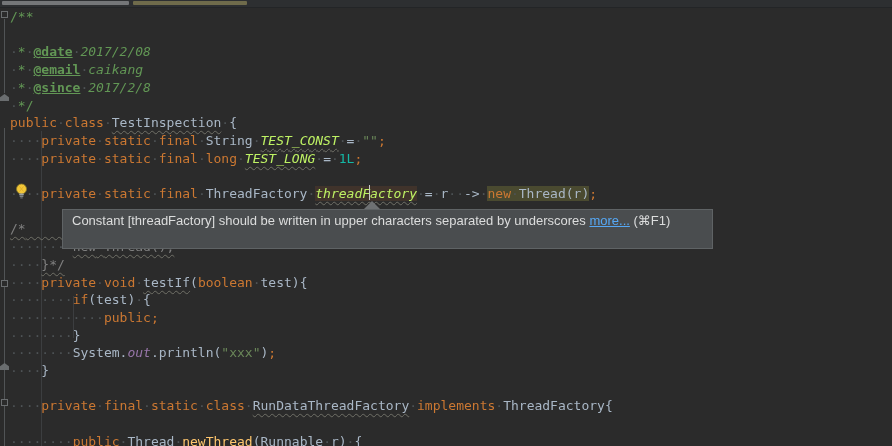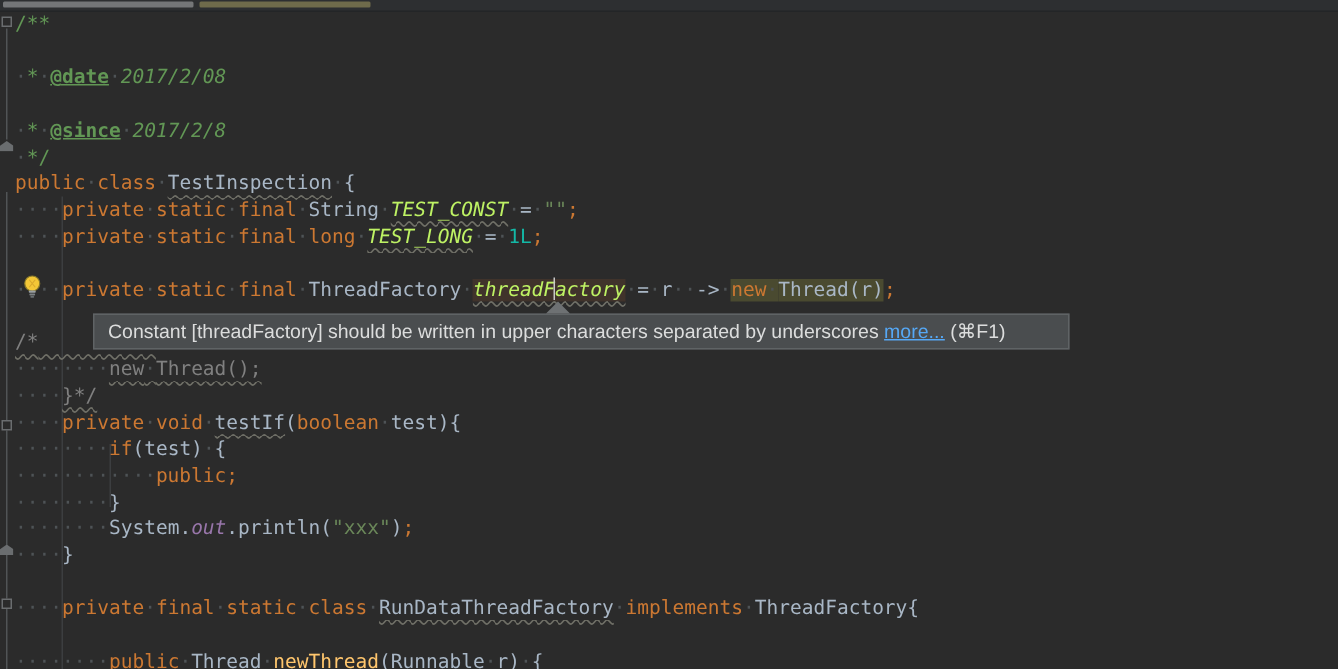--- a/index.html
+++ b/index.html
@@ -34,21 +34,21 @@
   
   .foldline{position:absolute;width:1px;background:#515456;}
   .fold-sq{position:absolute;width:7px;height:7px;border:1px solid #6a6d6f;background:#2b2b2b;box-sizing:border-box;}
   .fold-up{position:absolute;width:9px;height:7px;background:#6a6d6f;
            clip-path:polygon(50% 0,100% 45%,100% 100%,0 100%,0 45%);}
   
   #caret{position:absolute;left:369px;top:185px;width:1px;height:15px;background:#c8c8c8;}
   
   #bulb{position:absolute;left:14px;top:183px;width:15px;height:16px;}
   
-  #tooltip{position:absolute;left:62px;top:209px;width:651px;height:24px;box-sizing:border-box;
+  #tooltip{position:absolute;left:62px;top:209px;width:651px;height:40px;box-sizing:border-box;
            background:#4a4d4f;border:1px solid #5f6365;z-index:10;
            font-family:"Liberation Sans",sans-serif;font-size:13px;line-height:22px;color:#dcdddd;
            padding:0 9px;white-space:nowrap;overflow:hidden;}
   #tooltip a{color:#56a8f5;text-decoration:underline;cursor:pointer;}
   #tt-arrow{position:absolute;left:364px;top:201px;width:0;height:0;z-index:11;
             border-left:8px solid transparent;border-right:8px solid transparent;
             border-bottom:8px solid #6e7173;}
 </style>
 </head>
 <body>
@@ -67,20 +67,21 @@
   <div class="foldline" style="left:4px;top:128px;height:318px;"></div>
   <div class="fold-sq" style="left:1px;top:11px;"></div>
   <div class="fold-up" style="left:0px;top:94px;"></div>
   <div class="fold-sq" style="left:1px;top:280px;"></div>
   <div class="fold-up" style="left:0px;top:363px;"></div>
   <div class="fold-sq" style="left:1px;top:399px;"></div>
 
   <div id="code">
       <div class="line" style="top: 8px;"><span class="tok doc">/**</span></div>
       <div class="line" style="top: 43.4px;"><span class="tok doc"><span class="ws">·</span>*<span class="ws">·</span></span><span class="tok doctag">@date</span><span class="tok docval"><span class="ws">·</span>2017/2/08</span></div>
+      <div class="line" style="top: 61.1px;"><span class="tok doc"><span class="ws">·</span>*<span class="ws">·</span></span><span class="tok doctag">@email</span><span class="tok docval"><span class="ws">·</span>caikang</span></div>
       <div class="line" style="top: 78.8px;"><span class="tok doc"><span class="ws">·</span>*<span class="ws">·</span></span><span class="tok doctag">@since</span><span class="tok docval"><span class="ws">·</span>2017/2/8</span></div>
       <div class="line" style="top: 96.5px;"><span class="tok doc"><span class="ws">·</span>*/</span></div>
       <div class="line" style="top: 114.2px;"><span class="tok kw">public<span class="ws">·</span>class</span><span class="tok id"><span class="ws">·</span></span><span class="tok id wavy">TestInspection</span><span class="tok id"><span class="ws">·</span>{</span></div>
       <div class="line" style="top: 131.9px;"><span class="tok id"><span class="ws">····</span></span><span class="tok kw">private<span class="ws">·</span>static<span class="ws">·</span>final</span><span class="tok id"><span class="ws">·</span>String<span class="ws">·</span></span><span class="tok con wavy">TEST_CONST</span><span class="tok id"><span class="ws">·</span>=<span class="ws">·</span></span><span class="tok str">""</span><span class="tok kw">;</span></div>
       <div class="line" style="top: 149.6px;"><span class="tok id"><span class="ws">····</span></span><span class="tok kw">private<span class="ws">·</span>static<span class="ws">·</span>final</span><span class="tok id"><span class="ws">·</span></span><span class="tok kw">long</span><span class="tok id"><span class="ws">·</span></span><span class="tok con wavy">TEST_LONG</span><span class="tok id"><span class="ws">·</span>=<span class="ws">·</span></span><span class="tok num">1L</span><span class="tok kw">;</span></div>
       <div class="line" style="top: 167.3px;"></div>
       <div class="line" style="top: 185px;"><span class="tok id"><span class="ws">····</span></span><span class="tok kw">private<span class="ws">·</span>static<span class="ws">·</span>final</span><span class="tok id"><span class="ws">·</span>ThreadFactory<span class="ws">·</span></span><span class="tok con wavy hlw">threadFactory</span><span class="tok id"><span class="ws">·</span>=<span class="ws">·</span>r<span class="ws">··</span>-&gt;<span class="ws">·</span></span><span class="tok kw hlc">new<span class="ws">·</span></span><span class="tok id hlc">Thread(r)</span><span class="tok kw">;</span></div>
       <div class="line" style="top: 202.7px;"></div>
       <div class="line" style="top: 220.4px;"><span class="tok cmt wavy">/*</span><span class="tok cmt wavy nodot">          </span></div>
       <div class="line" style="top: 238.1px;"><span class="tok id"><span class="ws">········</span></span><span class="tok cmt wavy">new<span class="ws">·</span>Thread();</span></div>

